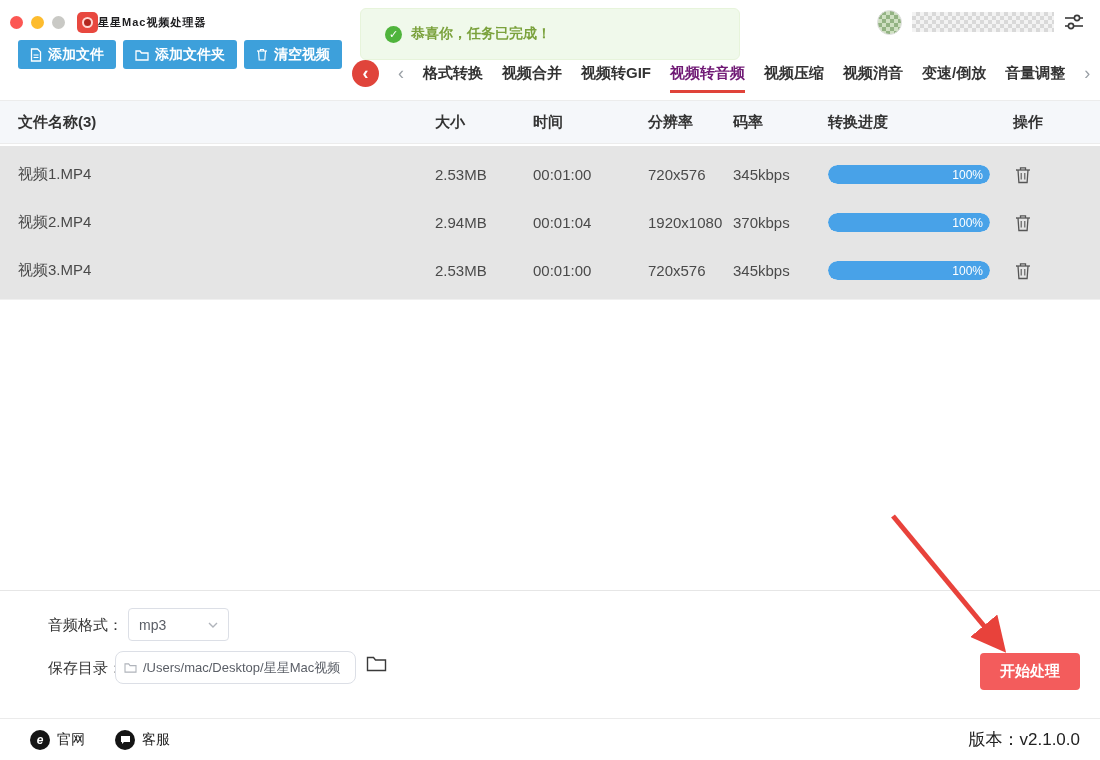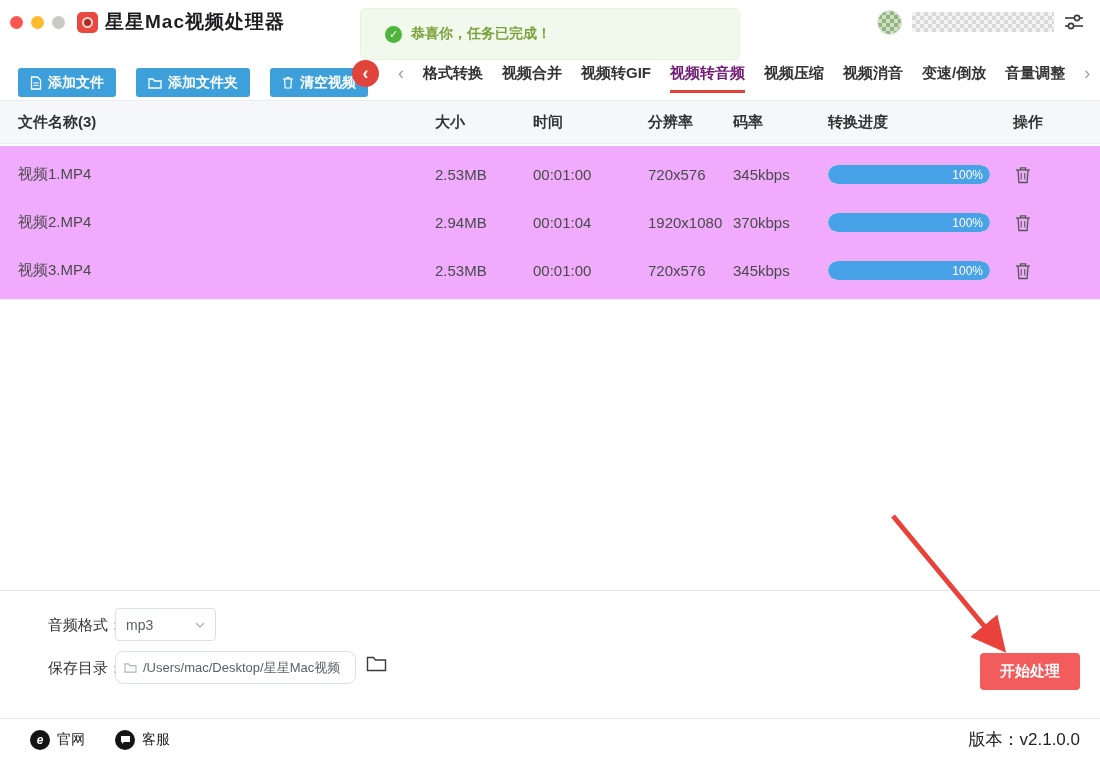--- a/index.html
+++ b/index.html
@@ -7,38 +7,38 @@
   .window { position: relative; width: 1100px; height: 760px; background:#fff; overflow: hidden; }
 
   
   .titlebar { position:absolute; top:0; left:0; right:0; height:44px; display:flex; align-items:center; }
   .traffic { display:flex; gap:8px; margin-left:10px; }
   .tl { width:13px; height:13px; border-radius:50%; }
   .tl.red{ background:#fc5753; } .tl.yellow{ background:#fdbc2e; } .tl.gray{ background:#c9c9c5; }
   .app-icon { width:21px; height:21px; border-radius:5px; background:#e8483f; margin-left:12px;
               display:flex; align-items:center; justify-content:center; }
   .app-icon .ring { width:11px; height:11px; border-radius:50%; border:2px solid #ffd9d4; background:#b2271f; }
-  .app-title { margin-left:7px; font-size:19px; font-weight:bold; color:#1d1d1f; letter-spacing:1px; }
+  .app-title { font-size:11px; font-weight:bold; color:#1d1d1f; letter-spacing:1px; }
   .titlebar-right { position:absolute; right:16px; top:0; height:44px; display:flex; align-items:center; gap:10px; }
   .avatar { width:25px; height:25px; border-radius:50%; overflow:hidden;
     background:
       linear-gradient(45deg,#93b383 25%,transparent 25%,transparent 75%,#93b383 75%),
       linear-gradient(45deg,#93b383 25%,transparent 25%,transparent 75%,#93b383 75%),
       #cfe0c2;
     background-size:8px 8px; background-position:0 0,4px 4px; border:1px solid #e0e0e0; }
   .mosaic-bar { width:142px; height:20px;
     background:
       linear-gradient(45deg,#d9d9d9 25%,transparent 25%,transparent 75%,#d9d9d9 75%),
       linear-gradient(45deg,#d9d9d9 25%,transparent 25%,transparent 75%,#d9d9d9 75%),
       #f3f3f3;
     background-size:8px 8px; background-position:0 0,4px 4px; }
   .tune-btn { background:none; border:none; cursor:pointer; display:flex; align-items:center; }
 
   
-  .toolbar { position:absolute; top:68px; left:18px; display:flex; gap:20px;align-items:center; }
+  .toolbar { position:absolute; top:40px; left:18px; display:flex; gap:7px;align-items:center; }
   .tb-btn { display:flex; align-items:center; gap:6px; height:29px; padding:0 12px; border:none;
             border-radius:3px; background:#3da0db; color:#fff; font-size:14px; font-weight:bold;
             font-family:inherit; cursor:pointer; }
 
   
   .tabstrip { position:absolute; top:56px; left:352px; height:34px; display:flex; align-items:center; gap:19px; }
   .back-circle { position:relative; z-index:60; width:27px; height:27px; border-radius:50%; background:#e0443b;
                  color:#fff; font-size:18px; font-weight:bold; border:none; cursor:pointer;
                  display:flex; align-items:center; justify-content:center; line-height:1; }
   .chev { color:#9aa0a6; font-size:18px; background:none; border:none; cursor:pointer; font-family:inherit; line-height:1; }
@@ -46,32 +46,32 @@
          cursor:pointer; font-family:inherit; white-space:nowrap; padding:0; }
   .tab.active { color:#701a75;text-align:center; }
   .tab.active::after { content:""; position:absolute; left:0; right:0; bottom:-10px; height:3px; background:#e0433a; }
 
   
   .grid { display:grid; grid-template-columns:417px 98px 115px 85px 95px 185px 1fr;
           align-items:center; padding-left:18px; }
   .thead { position:absolute; top:100px; left:0; right:0; height:44px; background:#f5f7fa;
            border-top:1px solid #ececec; border-bottom:1px solid #ececec;
            font-size:15px; font-weight:bold; color:#333; }
-  .trow { position:absolute; left:0; right:0; height:58px; background:#f0abfc;
+  .trow { position:absolute; left:0; right:0; height:58px; background:#e5e5e5;
           border-bottom:1px solid #f0f0f0; font-size:15px; color:#4a4a4a; }
   .trow.r0 { top:146px; } .trow.r1 { top:194px; } .trow.r2 { top:242px; }
   .pbar { width:162px; height:19px; border-radius:10px; background:#e6ebef; overflow:hidden;text-align:right; }
   .pfill { width:100%; height:100%; border-radius:10px; background:#48a2e8; display:flex;
            align-items:center; justify-content:flex-end; padding-right:7px; color:#fff; font-size:12px; }
   .trash-btn { background:none; border:none; cursor:pointer; padding:2px; display:flex; }
 
   
   .panel { position:absolute; top:590px; left:0; right:0; height:128px; border-top:1px solid #e6e6e6; background:#fff; }
   .p-label { position:absolute; font-size:15px; color:#333; }
-  .sel { position:absolute; left:115px; top:17px; width:101px; height:33px; border:1px solid #dcdfe6;
+  .sel { position:absolute; left:128px; top:17px; width:101px; height:33px; border:1px solid #dcdfe6;
          border-radius:4px; background:#fff; display:flex; align-items:center; justify-content:space-between;
          padding:0 10px; font-size:14px; color:#5a5e66; cursor:pointer; }
   .dir-input { position:absolute; left:115px; top:60px; width:241px; height:33px; border:1px solid #dcdfe6;
          border-radius:8px; background:#fff; display:flex; align-items:center; gap:6px;
          padding:0 8px; font-size:13px; color:#5a5e66; cursor:text; overflow:hidden; white-space:nowrap; }
   .dir-input .path { overflow:hidden; white-space:nowrap; }
   .folder-open-btn { position:absolute; left:366px; top:64px; background:none; border:none; cursor:pointer; display:flex; }
   .start-btn { position:absolute; right:20px; top:62px; width:100px; height:37px; background:#f35c5c;
          color:#fff; font-size:15px; font-weight:bold; border:none; border-radius:4px; cursor:pointer; font-family:inherit; }
 

